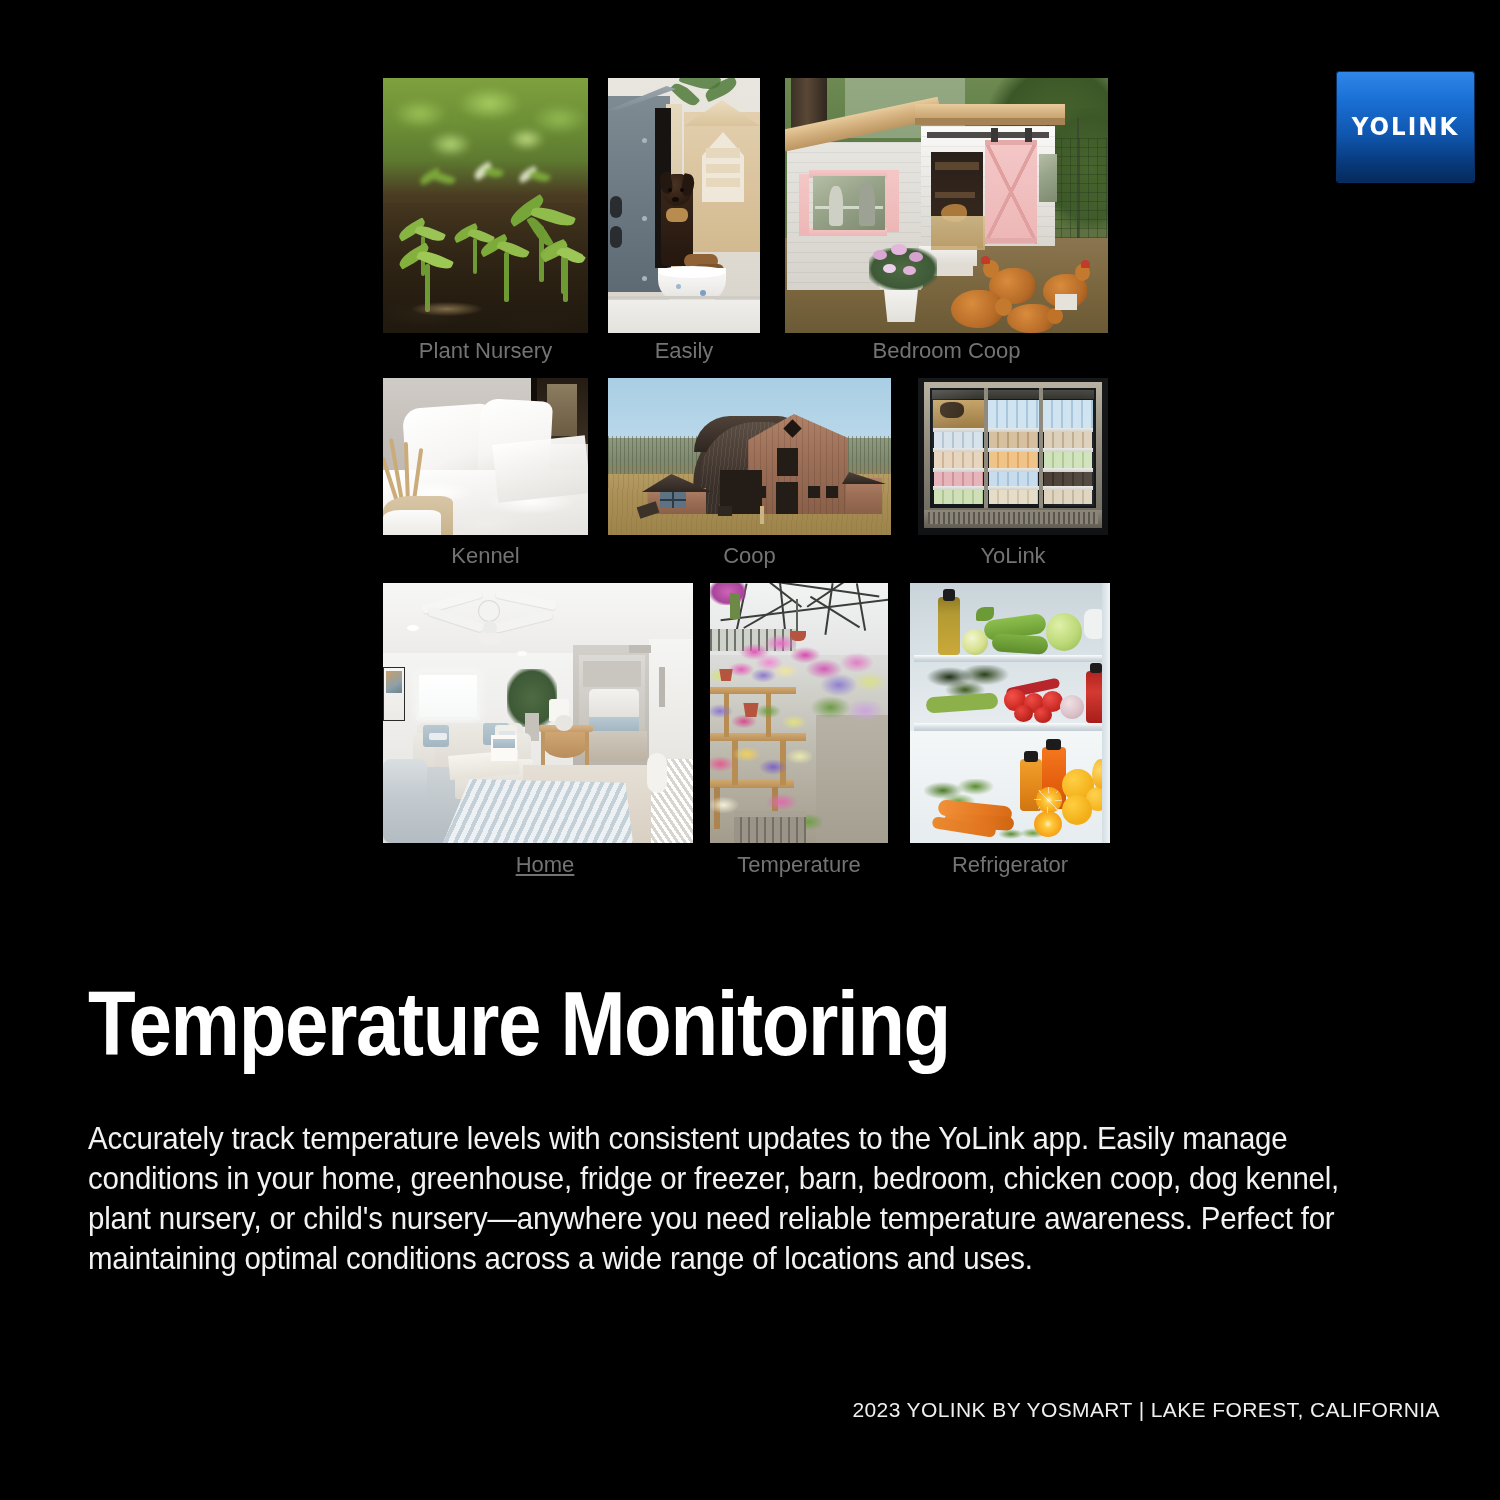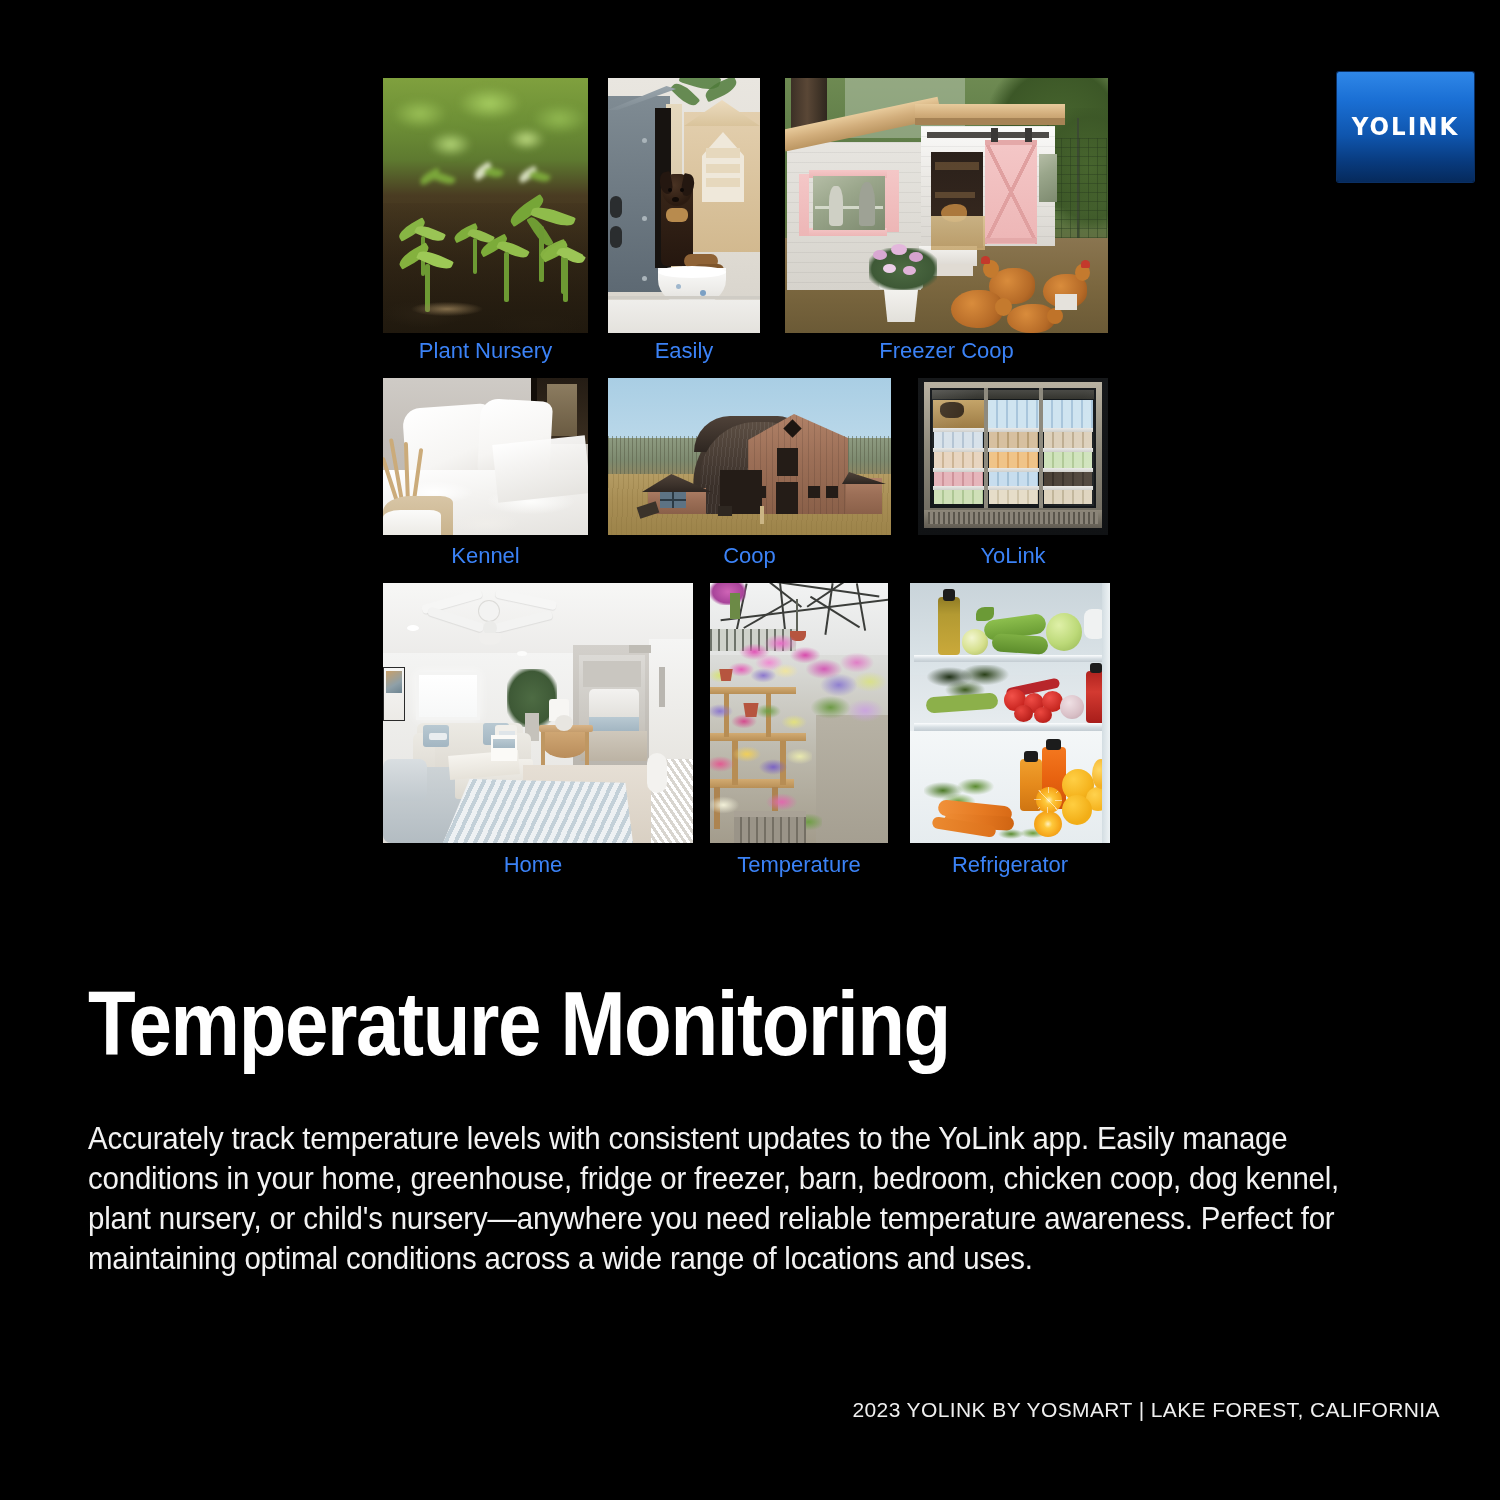--- a/index.html
+++ b/index.html
@@ -25,21 +25,21 @@
     color:#fff; font-family:"DejaVu Sans", sans-serif;
     transform:scaleY(1.06);
   }
 
   
   .grid-wrap { position:absolute; left:0; top:0; width:1500px; height:900px; }
   .tile { position:absolute; overflow:hidden; background:#111; }
   .tile .ph { position:absolute; inset:0; overflow:hidden; }
   .cap {
     position:absolute; text-align:center;
-    font-size:22px; color:#3b82f6; font-weight:400;
+    font-size:22px; color:#737373; font-weight:400;
     font-family:"Liberation Sans", sans-serif;
     white-space:nowrap;
   }
 
   
   #headline {
     position:absolute; left:88px; top:978px;
     font-family:"Liberation Sans", sans-serif;
     font-weight:700; font-size:84px; line-height:84px;
     letter-spacing:-1.5px; color:#fff;
@@ -725,26 +725,26 @@
                        rgba(255,255,255,.55) 270deg 274deg,transparent 274deg 315deg,
                        rgba(255,255,255,.55) 315deg 319deg,transparent 319deg 360deg);"></div>
       <div class="lay rf-round" style="left:182px;top:176px;width:18px;height:30px;background:radial-gradient(circle at 40% 36%,#ffd762 0%,#f3b024 70%);"></div>
 
       <div class="lay" style="left:192px;top:0;width:8px;height:260px;background:linear-gradient(90deg,#d3dde2 0%,#eef3f5 100%);"></div>
     </div>
   </div>
 
   <div class="cap" style="left:383px;top:338px;width:205px;">Plant Nursery</div>
   <div class="cap" style="left:608px;top:338px;width:152px;">Easily</div>
-  <div class="cap" style="left:785px;top:338px;width:323px;">Freezer Coop</div>
+  <div class="cap" style="left:785px;top:338px;width:323px;">Bedroom Coop</div>
 
   <div class="cap" style="left:383px;top:543px;width:205px;">Kennel</div>
   <div class="cap" style="left:608px;top:543px;width:283px;">Coop</div>
   <div class="cap" style="left:918px;top:543px;width:190px;">YoLink</div>
 
-  <div class="cap" style="left:378px;top:852px;width:310px;">Home</div>
+  <div class="cap" style="left:390px;top:852px;width:310px;text-decoration:underline;">Home</div>
   <div class="cap" style="left:710px;top:852px;width:178px;">Temperature</div>
   <div class="cap" style="left:910px;top:852px;width:200px;">Refrigerator</div>
 </div>
 
 <h1 id="headline">Temperature Monitoring</h1>
 <p id="body-copy">Accurately track temperature levels with consistent updates to the YoLink app. Easily manage conditions in your home, greenhouse, fridge or freezer, barn, bedroom, chicken coop, dog kennel, plant nursery, or child's nursery—anywhere you need reliable temperature awareness. Perfect for maintaining optimal conditions across a wide range of locations and uses.</p>
 <div id="footer">2023 YOLINK BY YOSMART | LAKE FOREST, CALIFORNIA</div>
 
 </body></html>

